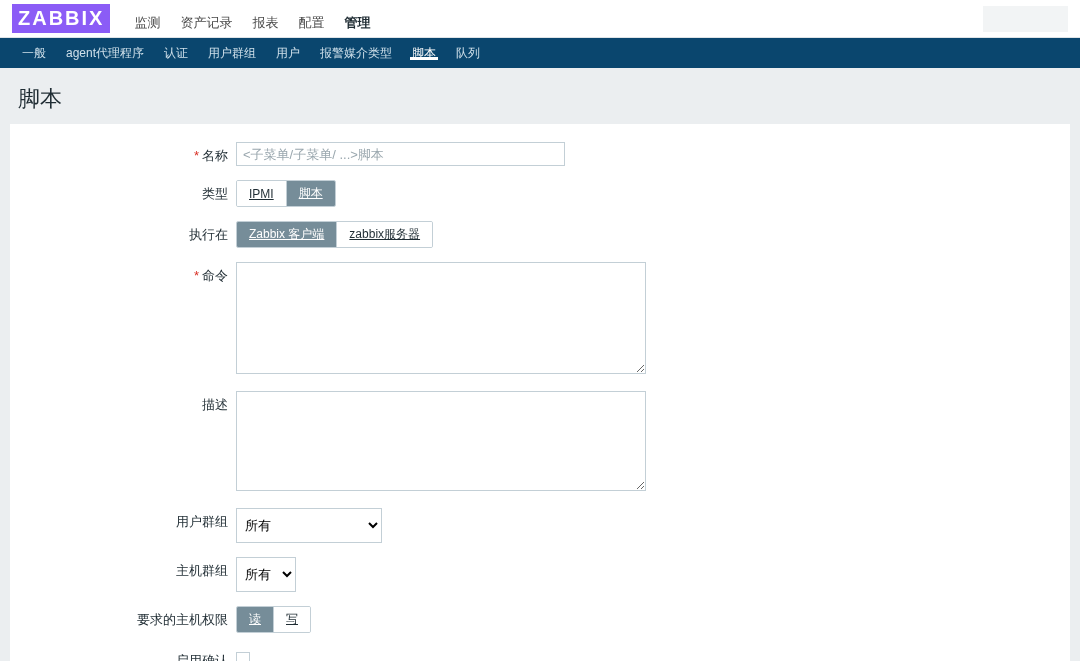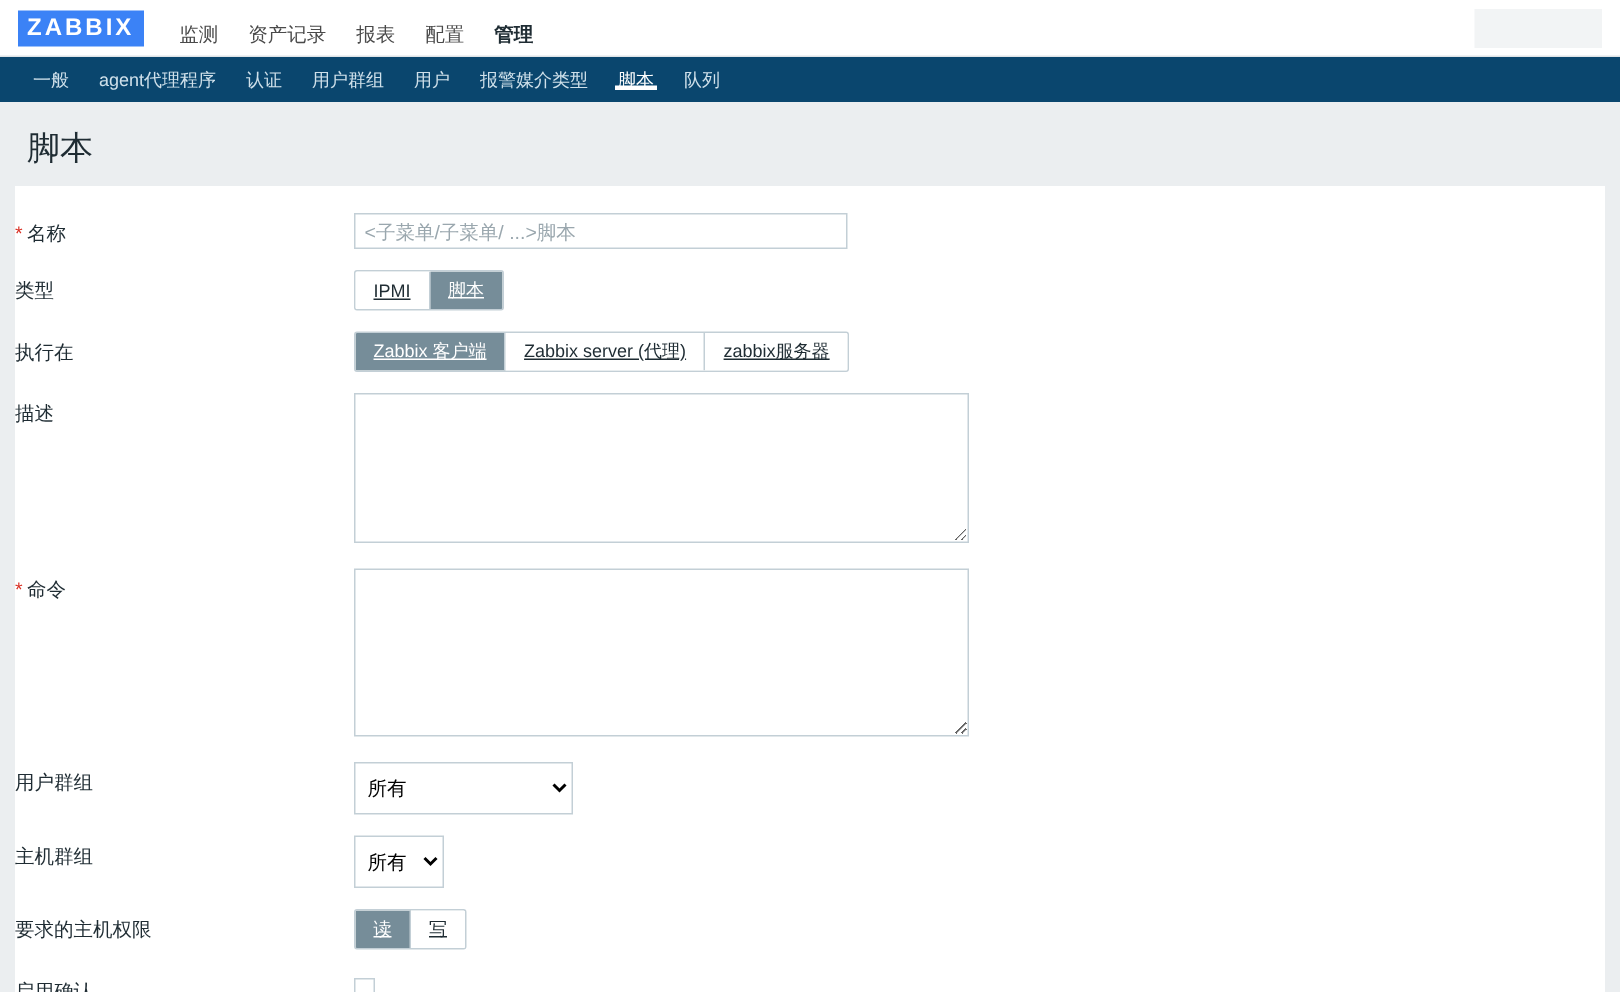--- a/index.html
+++ b/index.html
@@ -13,26 +13,26 @@
     
     .top-header {
       background: #fff;
       height: 38px;
       display: flex;
       align-items: center;
       padding: 0 12px;
       border-bottom: 1px solid #dfe4e7;
     }
     .logo {
-      background: #3b82f6;
+      background: #8b5cf6;
       color: #fff;
       font-weight: bold;
       font-family: Arial, sans-serif;
       padding: 3px 6px;
-      font-size: 16px;
+      font-size: 20px;
       letter-spacing: 2px;
       margin-right: 14px;
     }
     .top-menu {
       display: flex;
       height: 100%;
     }
     .top-menu-item {
       display: flex;
       align-items: center;
@@ -106,20 +106,21 @@
       margin: 0 10px 10px 10px;
       padding: 18px 0 18px 0;
     }
     .form-row {
       display: flex;
       align-items: flex-start;
       margin-bottom: 14px;
     }
     .form-label {
       width: 226px;
+      text-align: right;
       padding-right: 8px;
       padding-top: 5px;
       font-size: 13px;
       color: #1f2c33;
     }
     .req {
       color: #d93025;
       margin-right: 3px;
     }
     .form-field {
@@ -228,37 +229,36 @@
         <button class="seg-btn selected">脚本</button>
       </div>
     </div>
   </div>
 
   <div class="form-row">
     <div class="form-label">执行在</div>
     <div class="form-field">
       <div class="seg-group">
         <button class="seg-btn selected">Zabbix 客户端</button>
-        <button class="seg-btn">Zabbix server (代理)</button>
         <button class="seg-btn">zabbix服务器</button>
       </div>
     </div>
   </div>
 
   <div class="form-row">
+    <div class="form-label"><span class="req">*</span><span>命令</span></div>
+    <div class="form-field">
+      <textarea class="textarea" style=""></textarea>
+    </div>
+  </div>
+
+  <div class="form-row">
     <div class="form-label">描述</div>
     <div class="form-field">
       <textarea class="textarea tall" style=""></textarea>
-    </div>
-  </div>
-
-  <div class="form-row">
-    <div class="form-label"><span class="req">*</span><span>命令</span></div>
-    <div class="form-field">
-      <textarea class="textarea" style=""></textarea>
     </div>
   </div>
 
   <div class="form-row">
     <div class="form-label">用户群组</div>
     <div class="form-field">
       <select class="select wide">
         <option>所有</option>
       </select>
     </div>

